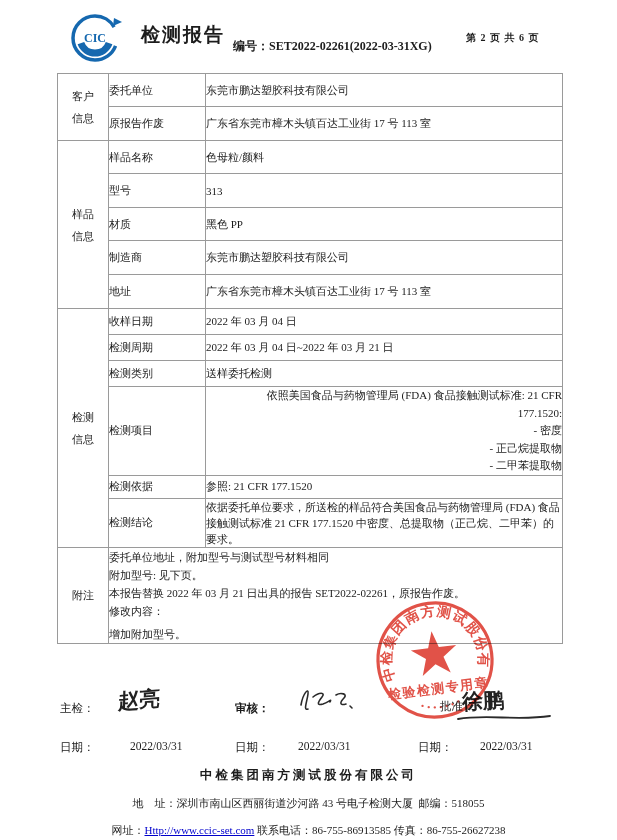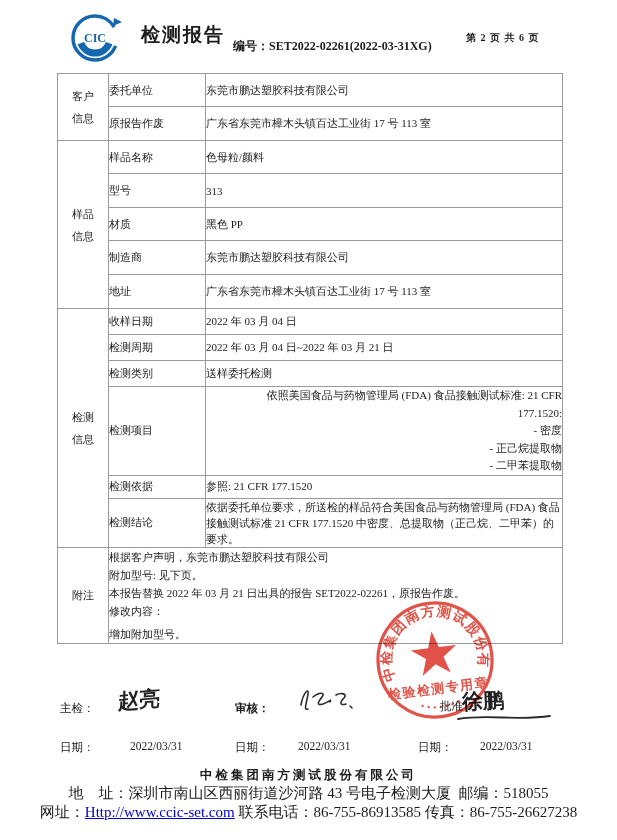--- a/index.html
+++ b/index.html
@@ -32,21 +32,21 @@
   
   .siglabel{position:absolute;font-size:11.5px;}
   .handwriting{position:absolute;font-size:21px;font-weight:600;white-space:nowrap;
                transform:rotate(-5deg) skewX(-6deg);color:#222;}
   .dates{position:absolute;top:740px;left:0;width:617px;font-size:11.5px;}
   .dates span{position:absolute;white-space:nowrap;}
 
   
   .footer{position:absolute;left:0;top:767px;width:617px;text-align:center;}
   .f-company{font-size:12.5px;font-weight:bold;letter-spacing:3px;}
-  .f-line{font-size:15px;margin-top:0;}
+  .f-line{font-size:11px;margin-top:12px;}
   .f-link{color:#0000cc;text-decoration:underline;}
 
   
   .stamp{position:absolute;left:372px;top:597px;width:126px;height:126px;
          mix-blend-mode:multiply;opacity:.88;pointer-events:none;}
 </style>
 </head>
 <body>
 
 <div class="page">
@@ -141,21 +141,21 @@
       <tr class="r48">
         <td class="f">检测结论</td>
         <td class="v concl">依据委托单位要求，所送检的样品符合美国食品与药物管理局 (FDA) 食品接触测试标准 21 CFR 177.1520 中密度、总提取物（正己烷、二甲苯）的要求。</td>
       </tr>
 
       <tr class="r93">
         <td class="sec">
             <div class="seclab">附注</div>
           </td>
         <td class="notes" colspan="2">
-          <div class="ln">根据客户声明，东莞市鹏达塑胶科技有限公司</div>
+          <div class="ln">委托单位地址，附加型号与测试型号材料相同</div>
           <div class="ln">附加型号: 见下页。</div>
           <div class="ln">本报告替换 2022 年 03 月 21 日出具的报告 SET2022-02261，原报告作废。</div>
           <div class="ln">修改内容：</div>
           <div class="ln gap">增加附加型号。</div>
         </td>
       </tr>
     </tbody>
   </table>
 
   <span class="siglabel" style="left:60px;top:701px;">主检：</span>

